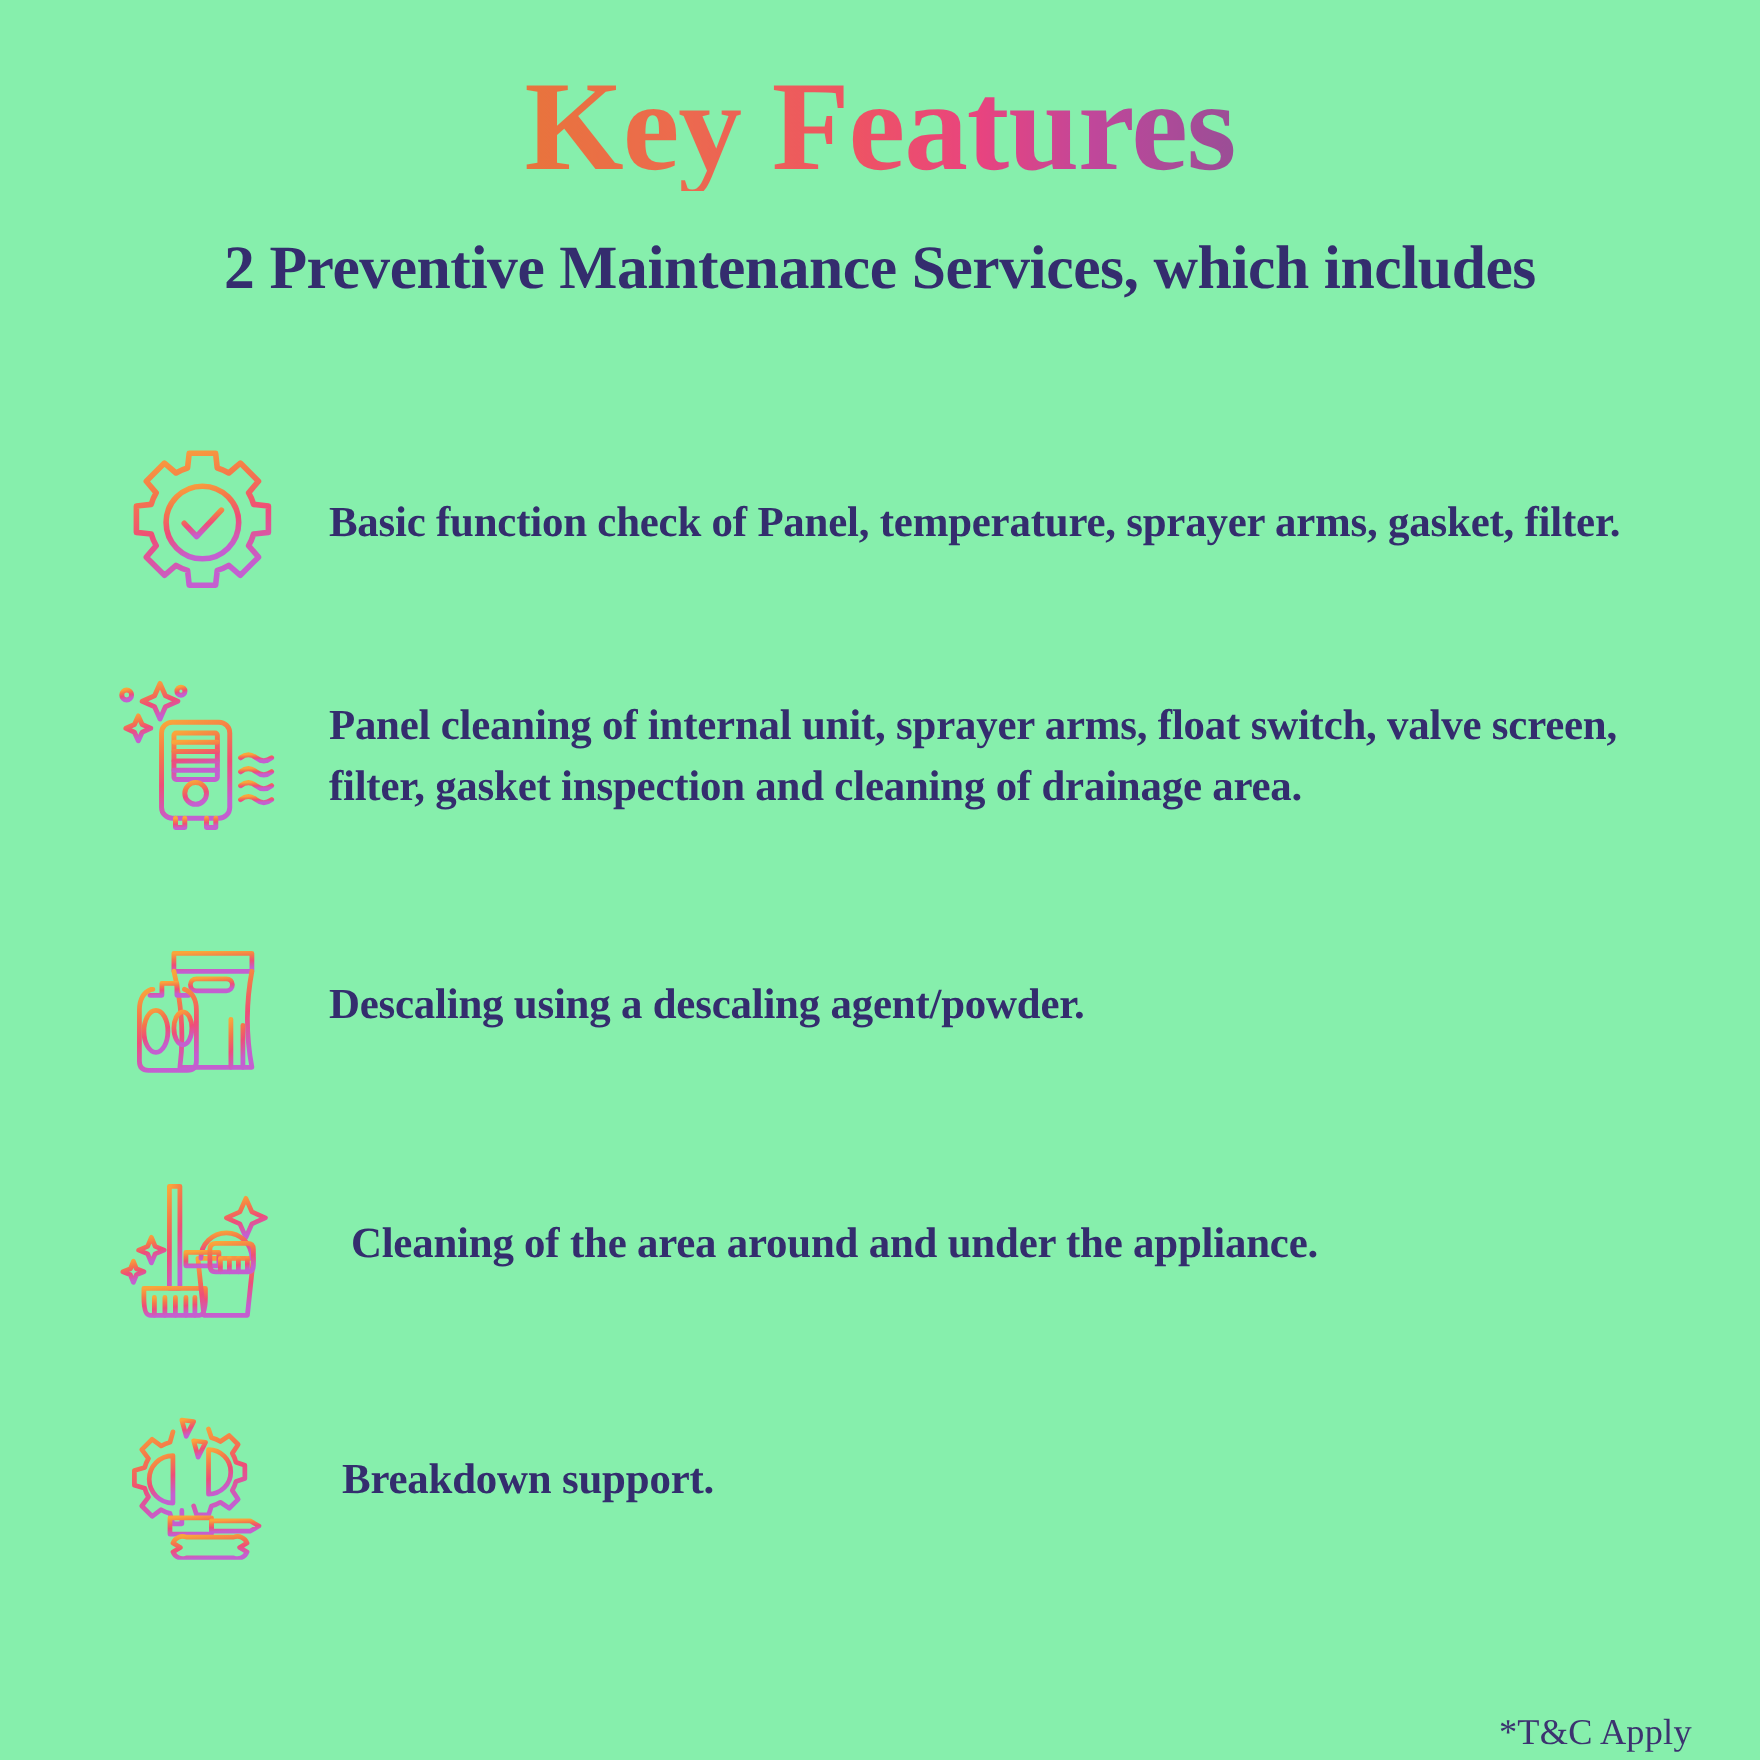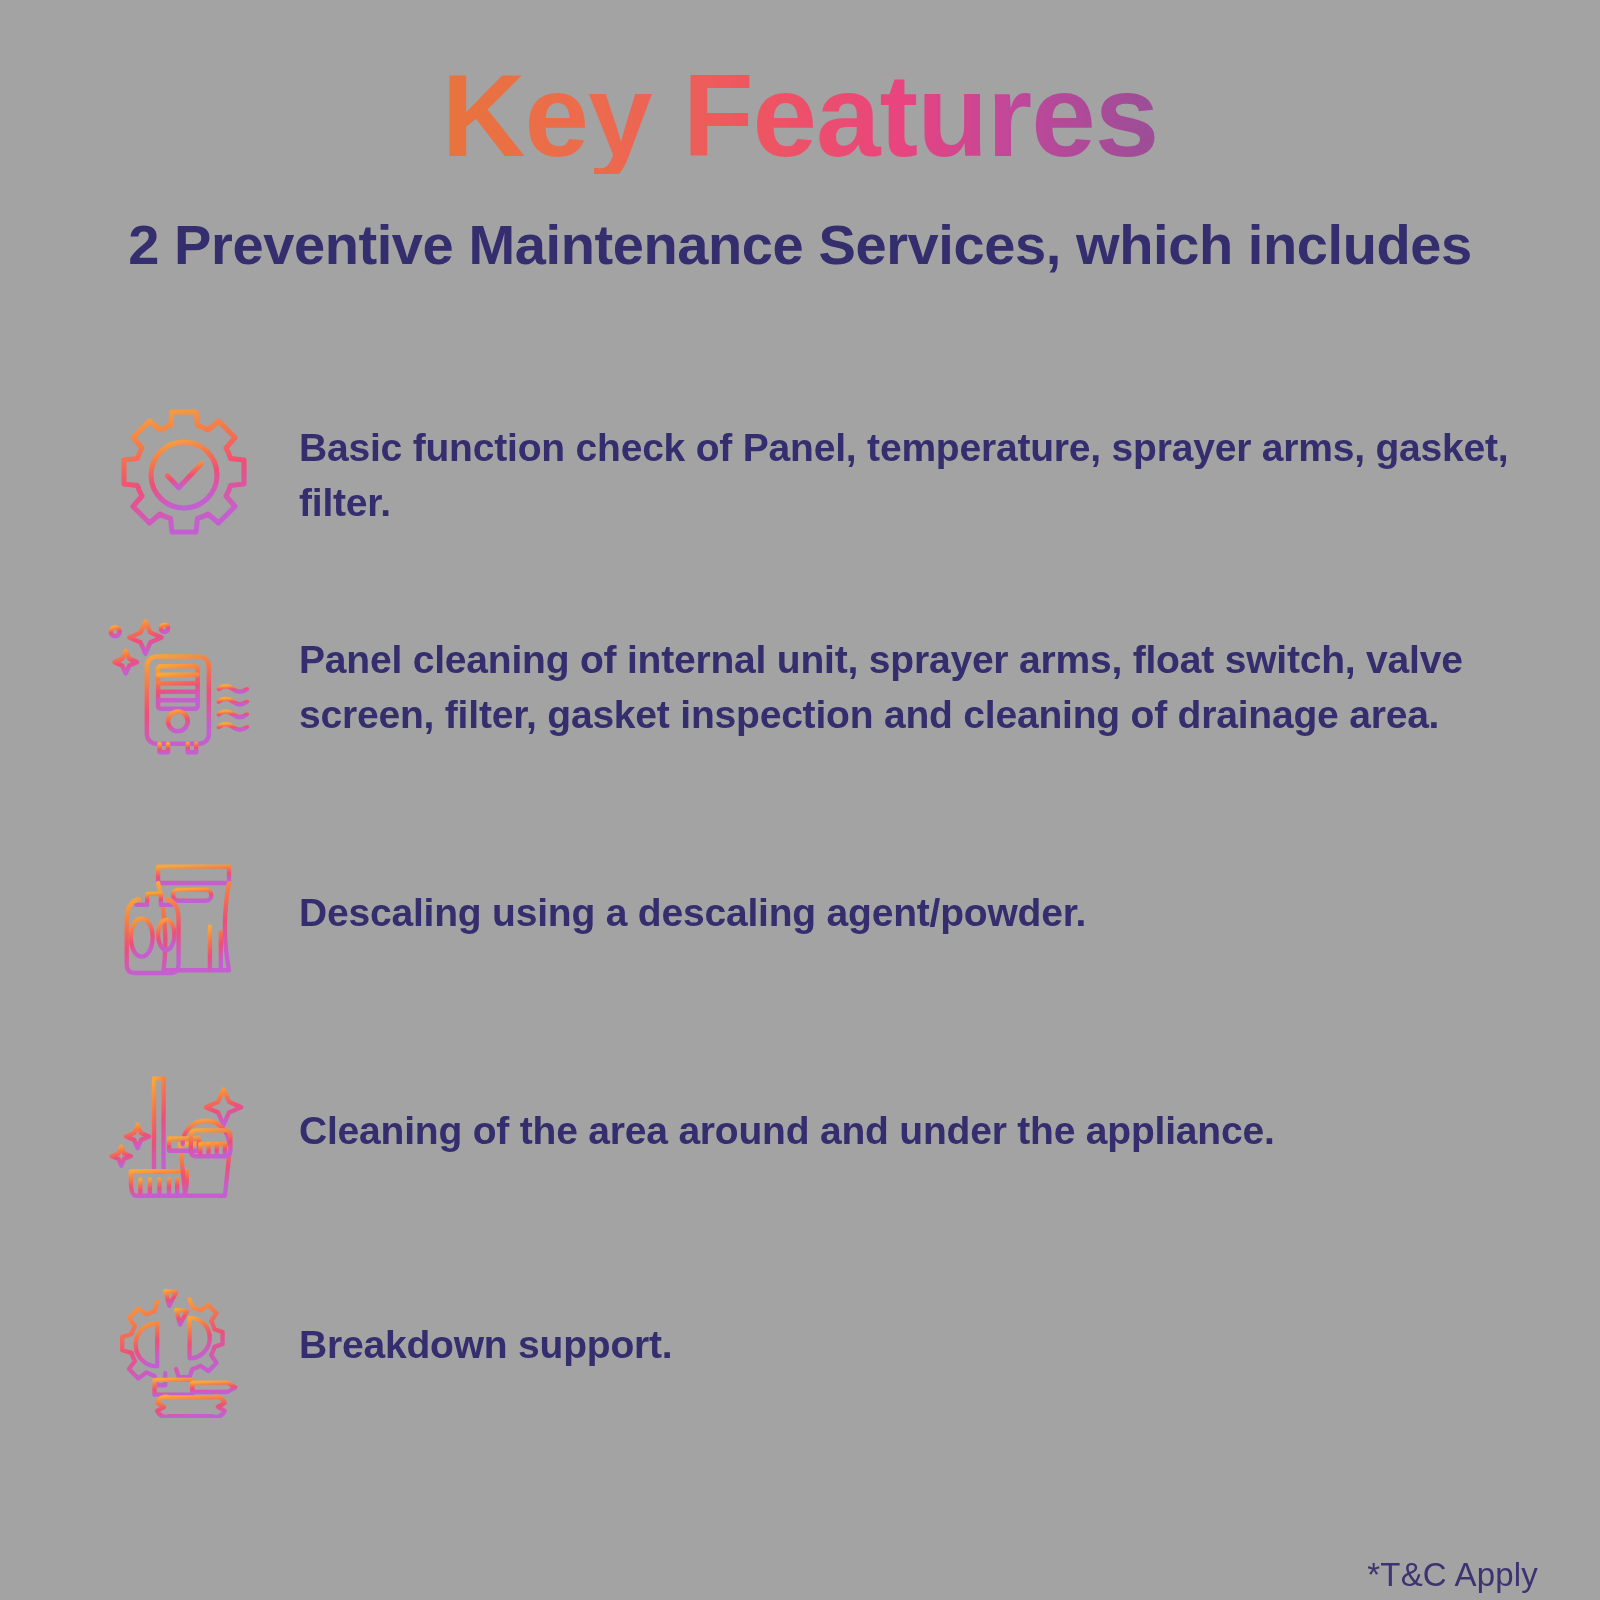--- a/index.html
+++ b/index.html
@@ -9,21 +9,22 @@
     height: 1600px;
     background: #ffffff;
     font-family: "Liberation Sans", sans-serif;
     overflow: hidden;
   }
 
   .page {
     position: relative;
     width: 1600px;
     height: 1600px;
-    background: #a3a3a3;
+    background: #86efac;
+    font-family: Liberation Serif, serif;
   }
 
   
   .header {
     padding-top: 58px;
     text-align: center;
   }
 
   .page-title {
     font-size: 116px;
@@ -88,22 +89,22 @@
     font-weight: 700;
     line-height: 1.42;
     color: #342d6e;
     letter-spacing: -0.2px;
   }
 
   
   .row-1 { margin-top: 0px; }
   .row-2 { margin-top: 22px; }
   .row-3 { margin-top: 36px; }
-  .row-4 { margin-top: 28px; }
-  .row-5 { margin-top: 24px; }
+  .row-4 { margin-top: 28px; gap: 20px; }
+  .row-5 { margin-top: 24px; gap: 12px; }
 
   
   .footer-note {
     position: absolute;
     right: 62px;
     bottom: 6px;
     font-size: 33px;
     font-weight: 400;
     color: #3c3370;
     letter-spacing: 0.2px;

